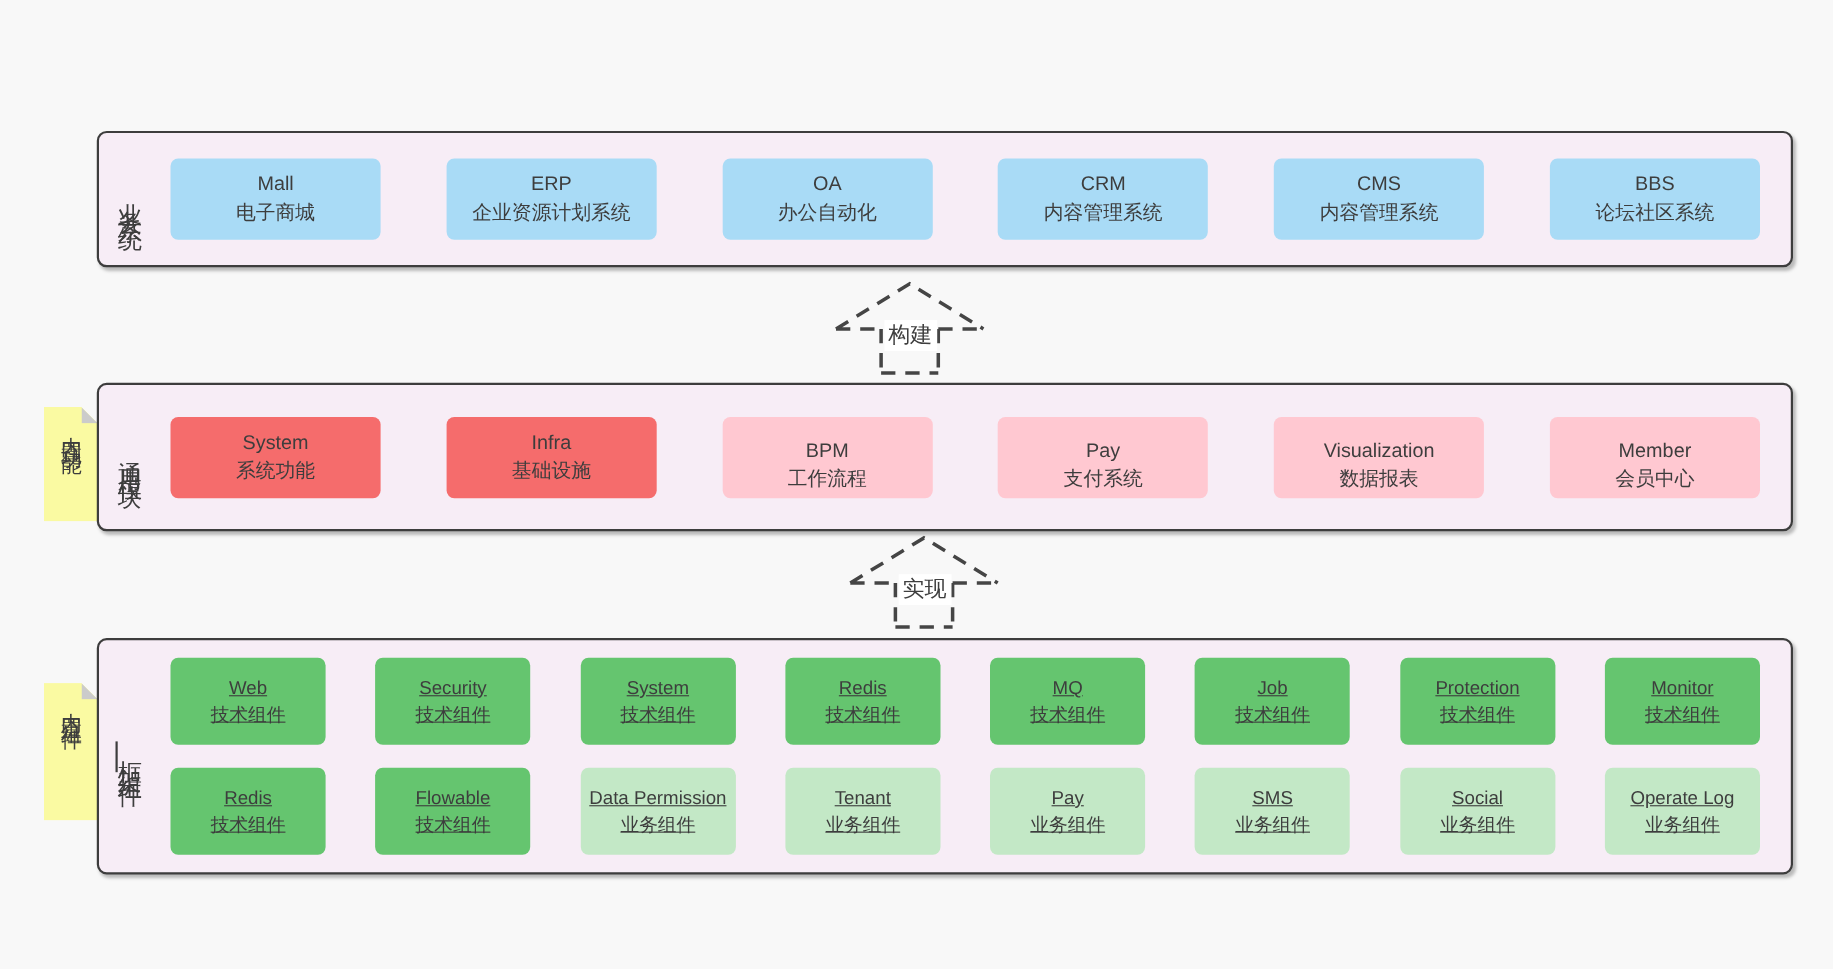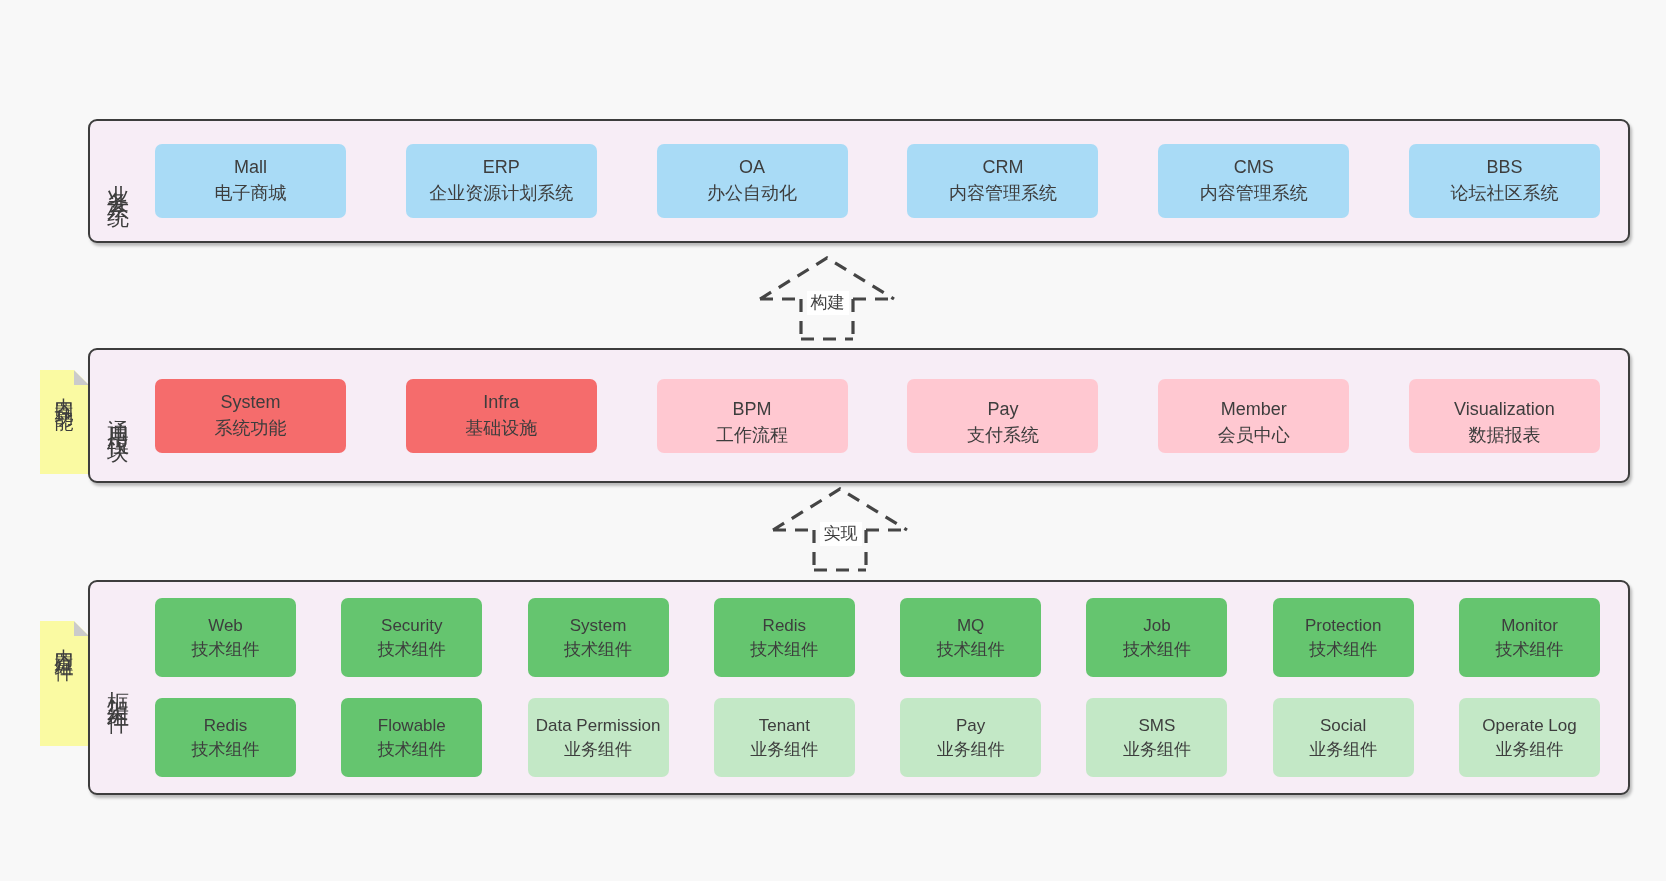--- a/index.html
+++ b/index.html
@@ -10,21 +10,21 @@
     color:#3d3d3d;
   }
   .band{
     position:absolute;left:88px;width:1542px;box-sizing:border-box;
     background:#f7edf6;border:2px solid #3d3d3d;border-radius:9px;
     box-shadow:2px 3px 3px rgba(0,0,0,.25);
     display:flex;align-items:center;z-index:2;
   }
   .band-top{top:119px;height:124px;}
   .band-mid{top:348px;height:135px;}
-  .band-bot{top:580px;height:215px;}
+  .band-bot{top:580px;height:215px;text-decoration:underline;}
   .vlabel{
     flex:0 0 auto;margin:0 6px 0 17px;
     writing-mode:vertical-rl;text-orientation:upright;
     font-size:22px;letter-spacing:7px;color:#3d3d3d;line-height:1;
     user-select:none;
   }
   .boxes{
     flex:1;display:flex;justify-content:space-between;align-items:center;
     padding:0 28px 0 20px;
   }
@@ -62,21 +62,21 @@
     font-size:19px;letter-spacing:5px;line-height:1;color:#3d3d3d;
     padding-top:12px;
   }
   
   .arrow{position:absolute;width:145px;height:88px;z-index:0;}
   .arrow-1{left:755px;top:255px;}
   .arrow-2{left:768px;top:486px;}
   .arrow svg{position:absolute;left:0;top:0;}
   .arrow .alabel{
     position:absolute;left:50%;top:36px;transform:translateX(-50%);
-    background:#ffffff;padding:2px 4px;font-size:17px;color:#3f3f3f;
+    background:#ffffff;padding:2px 4px;font-size:20px;color:#3f3f3f;
     line-height:1.2;white-space:nowrap;
   }
 </style>
 </head>
 <body>
 
 <section class="band band-top">
   <div class="vlabel">业务系统</div>
   <div class="boxes">
     <div class="box c-blue">
@@ -130,26 +130,26 @@
     </div>
     <div class="box c-pink">
       <div>BPM</div>
       <div>工作流程</div>
     </div>
     <div class="box c-pink">
       <div>Pay</div>
       <div>支付系统</div>
     </div>
     <div class="box c-pink">
+      <div>Visualization</div>
+      <div>数据报表</div>
+    </div>
+    <div class="box c-pink">
       <div>Member</div>
       <div>会员中心</div>
-    </div>
-    <div class="box c-pink">
-      <div>Visualization</div>
-      <div>数据报表</div>
     </div>
   </div>
 </section>
 
 <div class="arrow arrow-2">
   <svg width="145" height="88" viewBox="0 0 145 88">
     <path d="M5,44 L72,3 L139,44 M5,44 H46 M98,44 H139 M46,44 V84 M98,44 V84 M46,84 H98" fill="none" stroke="#454545" stroke-width="3.2" stroke-dasharray="13 9"></path>
   </svg>
   <span class="alabel">实现</span>
 </div>

